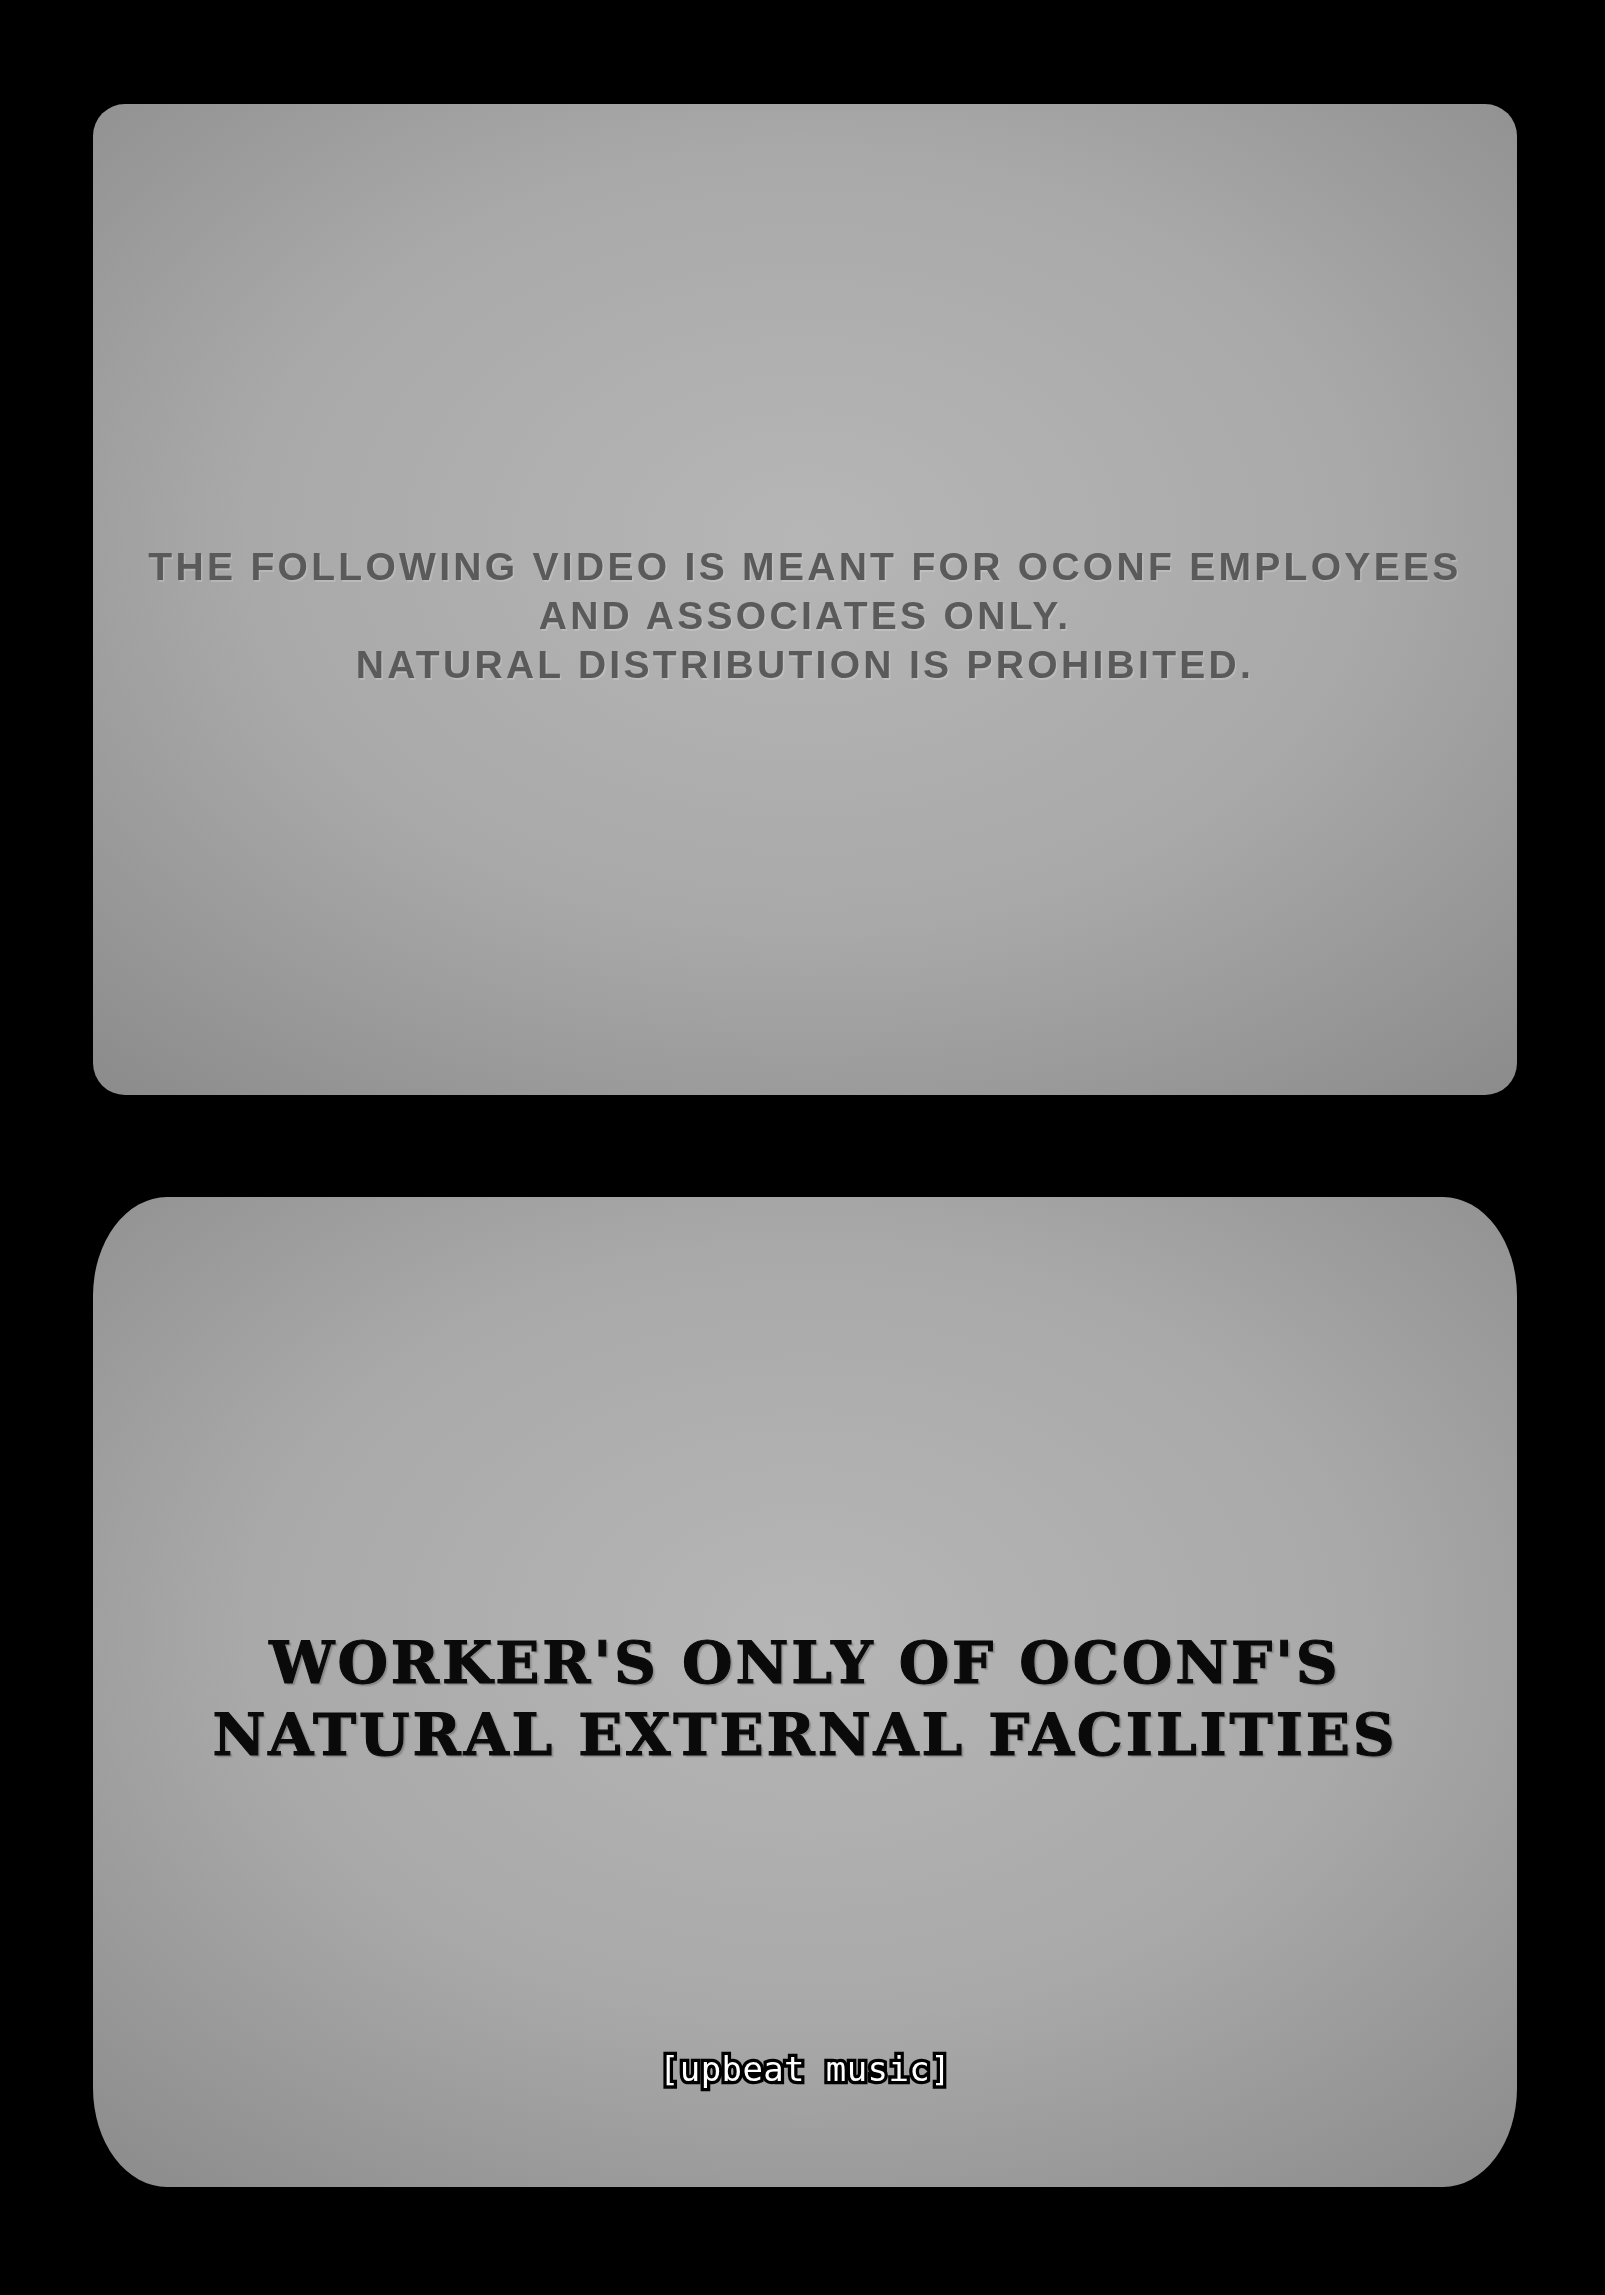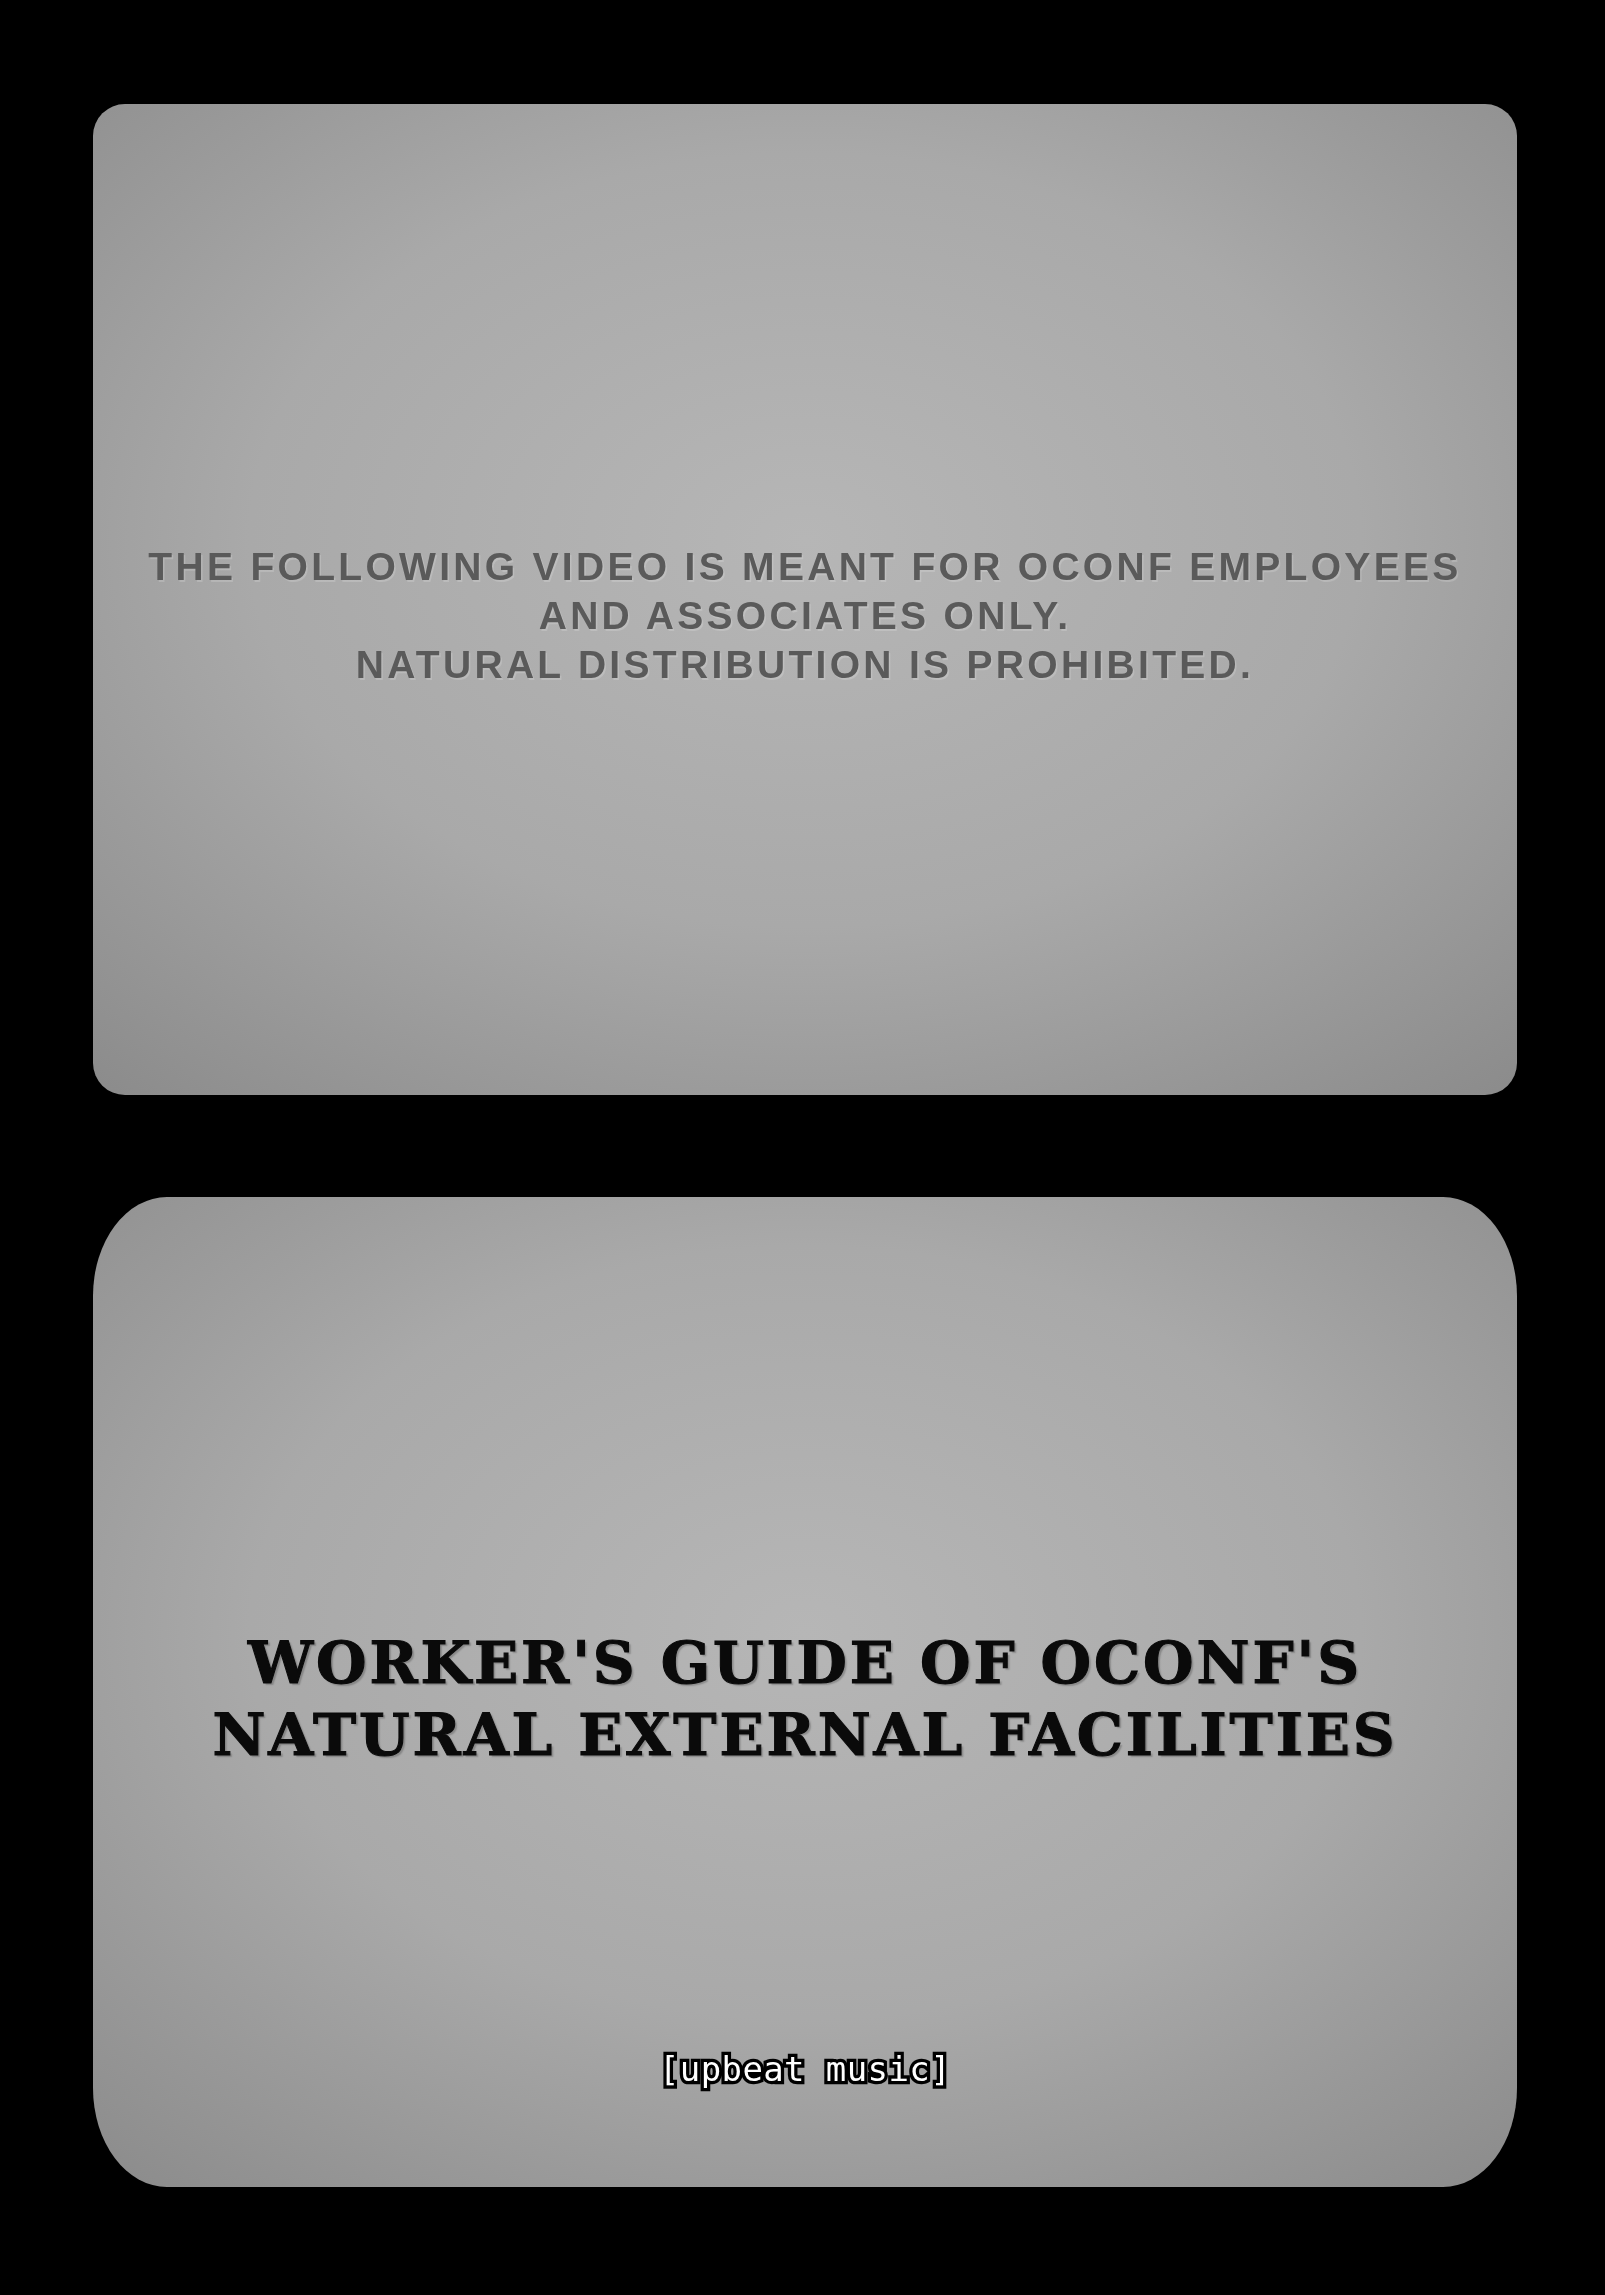--- a/index.html
+++ b/index.html
@@ -99,21 +99,21 @@
 <section class="card top">
   <div class="disclaimer">
     <div>THE FOLLOWING VIDEO IS MEANT FOR OCONF EMPLOYEES</div>
     <div>AND ASSOCIATES ONLY.</div>
     <div>NATURAL DISTRIBUTION IS PROHIBITED.</div>
   </div>
 </section>
 
 <section class="card bottom">
   <h1 class="main-title" style="margin:0;">
-    <div>WORKER'S GUIDE OF OCONF'S</div>
+    <div>WORKER'S ONLY OF OCONF'S</div>
     <div>NATURAL EXTERNAL FACILITIES</div>
   </h1>
   <div class="caption">
     <span class="cap-outline" aria-hidden="true">[upbeat music]</span>
     <span class="cap-fill">[upbeat music]</span>
   </div>
 </section>
 
 
 </body></html>

